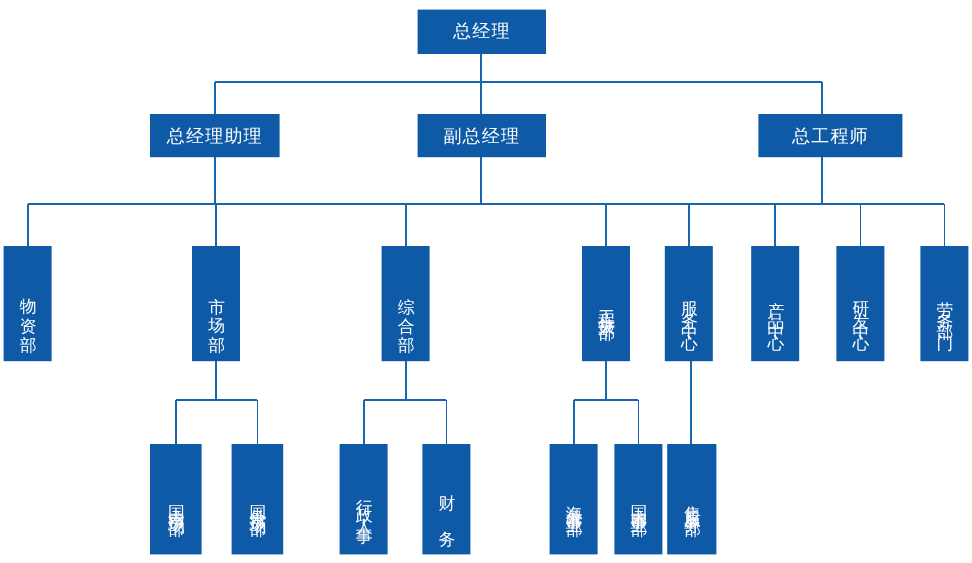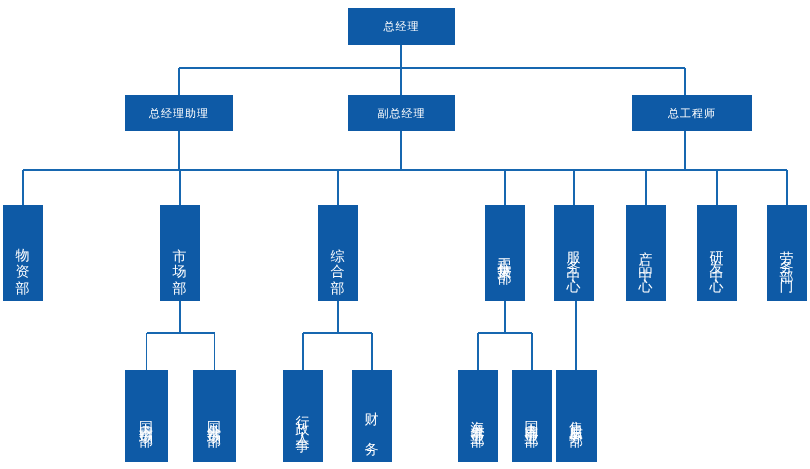--- a/index.html
+++ b/index.html
@@ -18,21 +18,21 @@
     fill: none;
     shape-rendering: crispEdges;
   }
   .hbox {
     position: absolute;
     background: var(--box, #0e5aa6);
     color: var(--text, #ffffff);
     display: flex;
     align-items: center;
     justify-content: center;
-    font-size: 11px;
+    font-size: 15px;
     letter-spacing: 1px;
     box-sizing: border-box;
   }
   .vbox {
     position: absolute;
     background: var(--box, #0e5aa6);
     color: var(--text, #ffffff);
     display: flex;
     align-items: center;
     justify-content: center;

